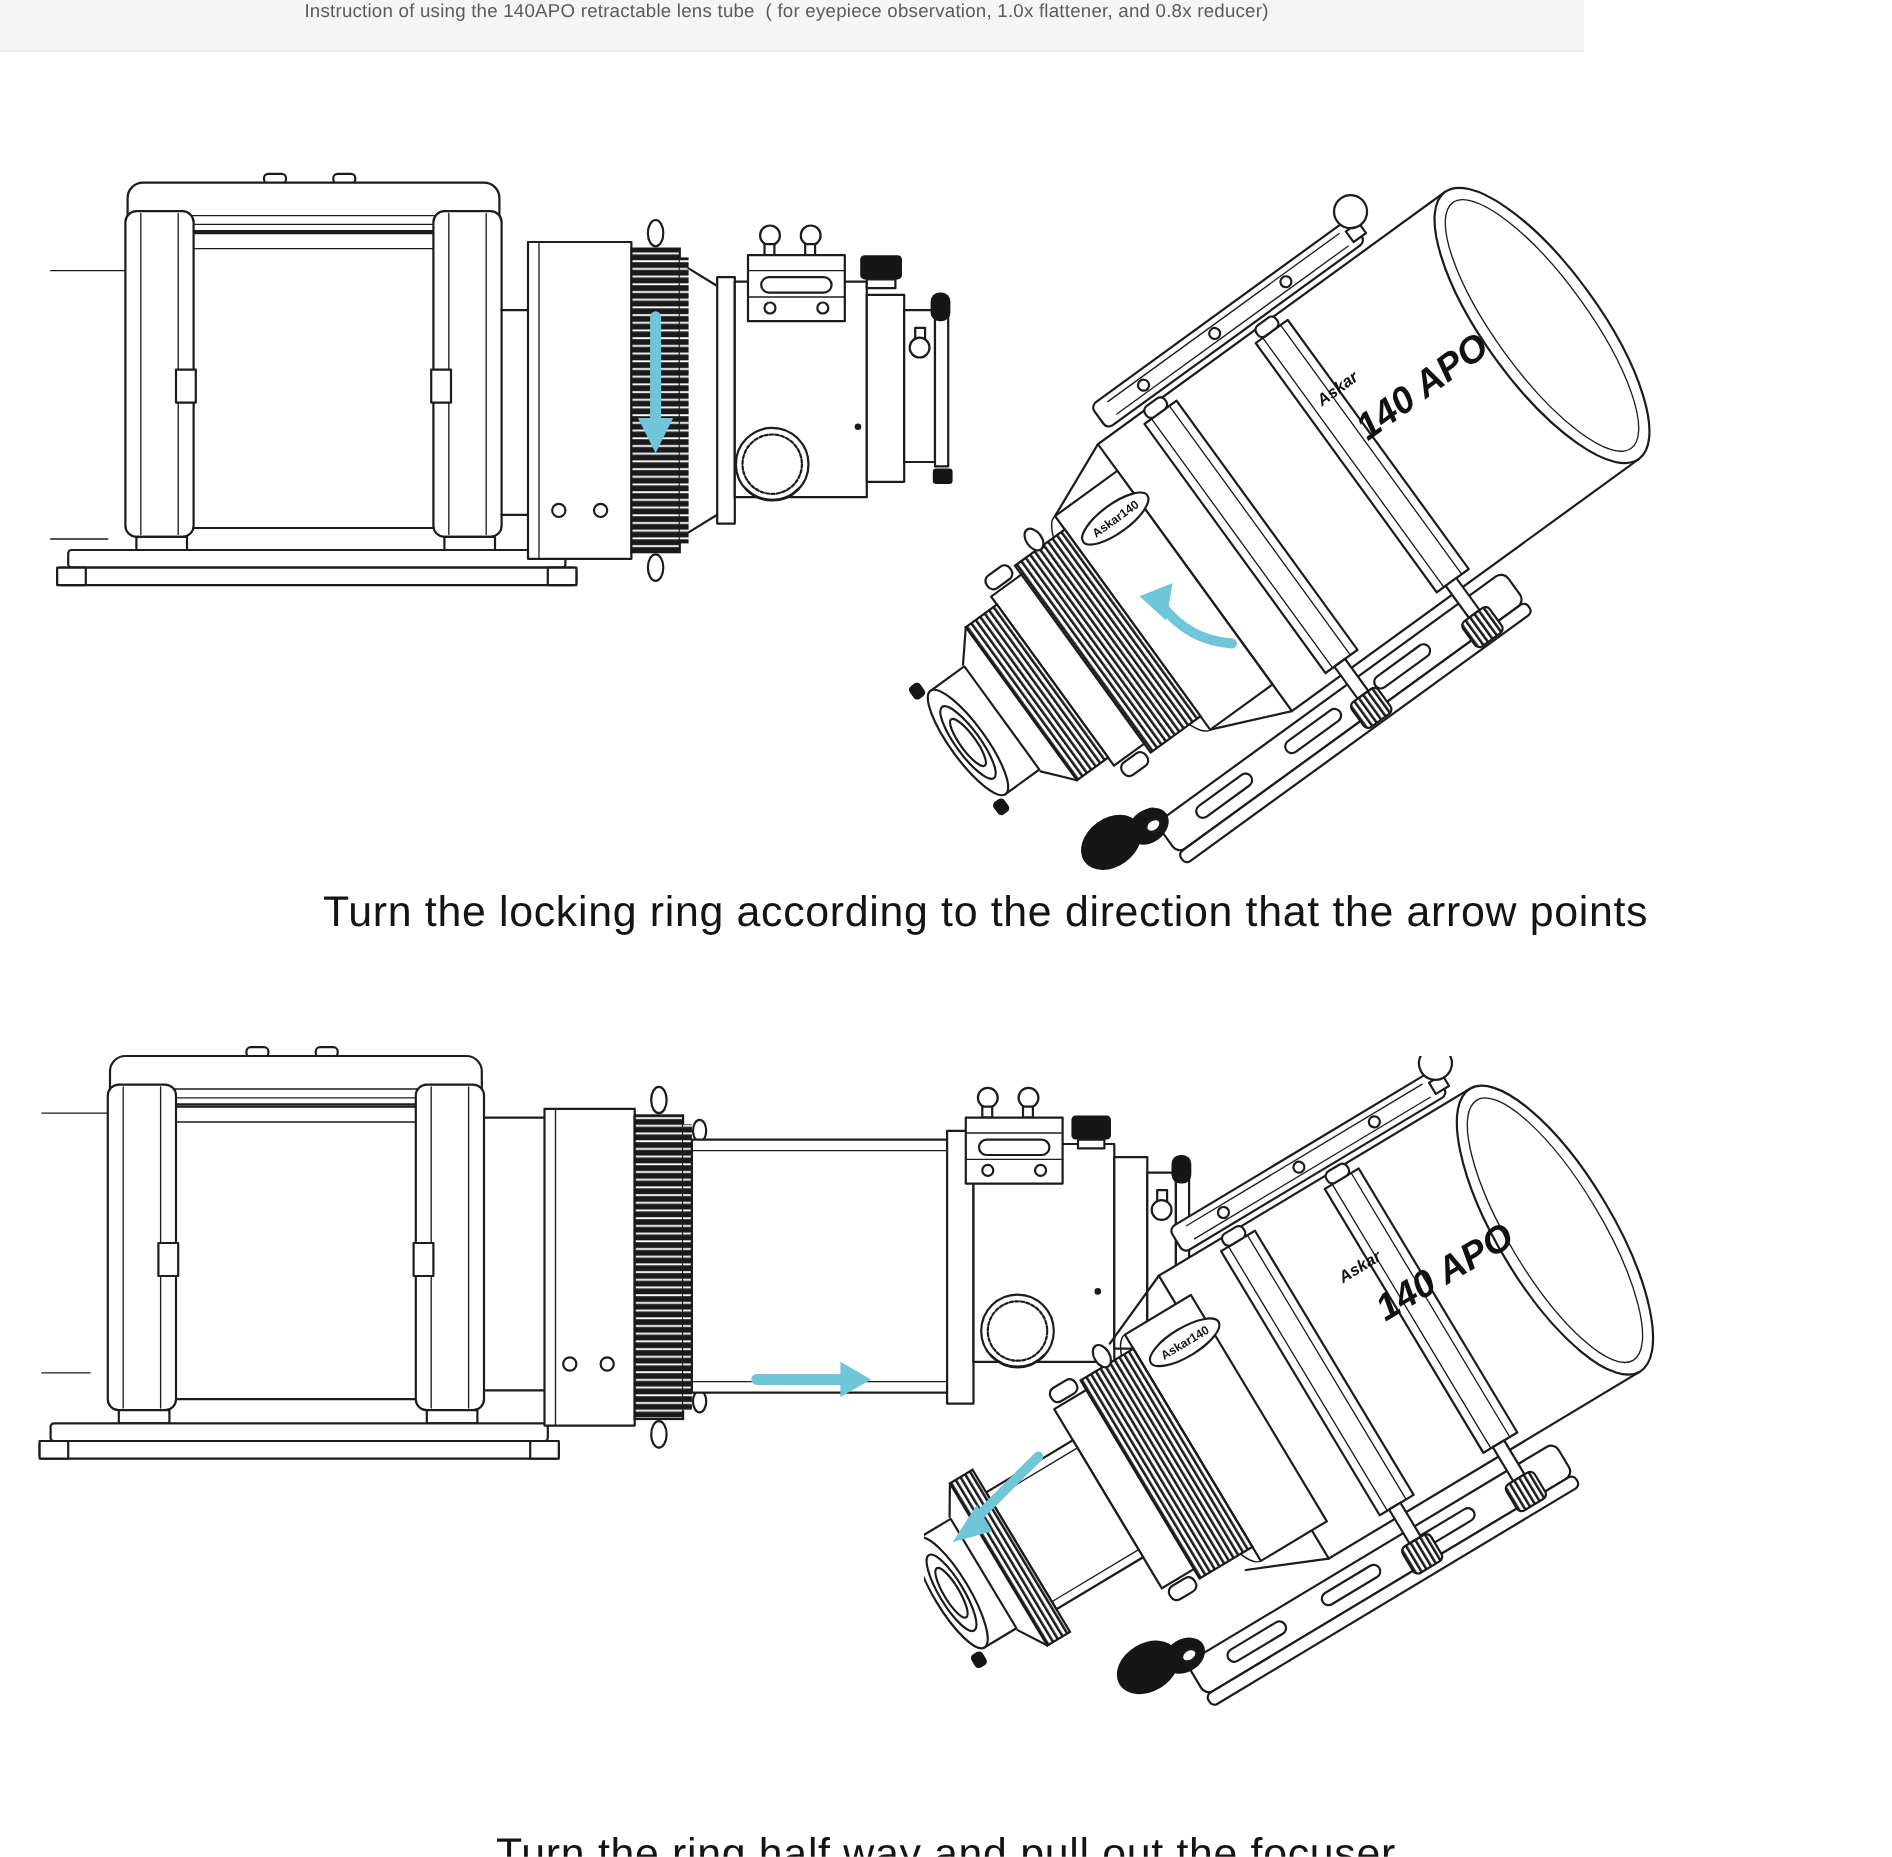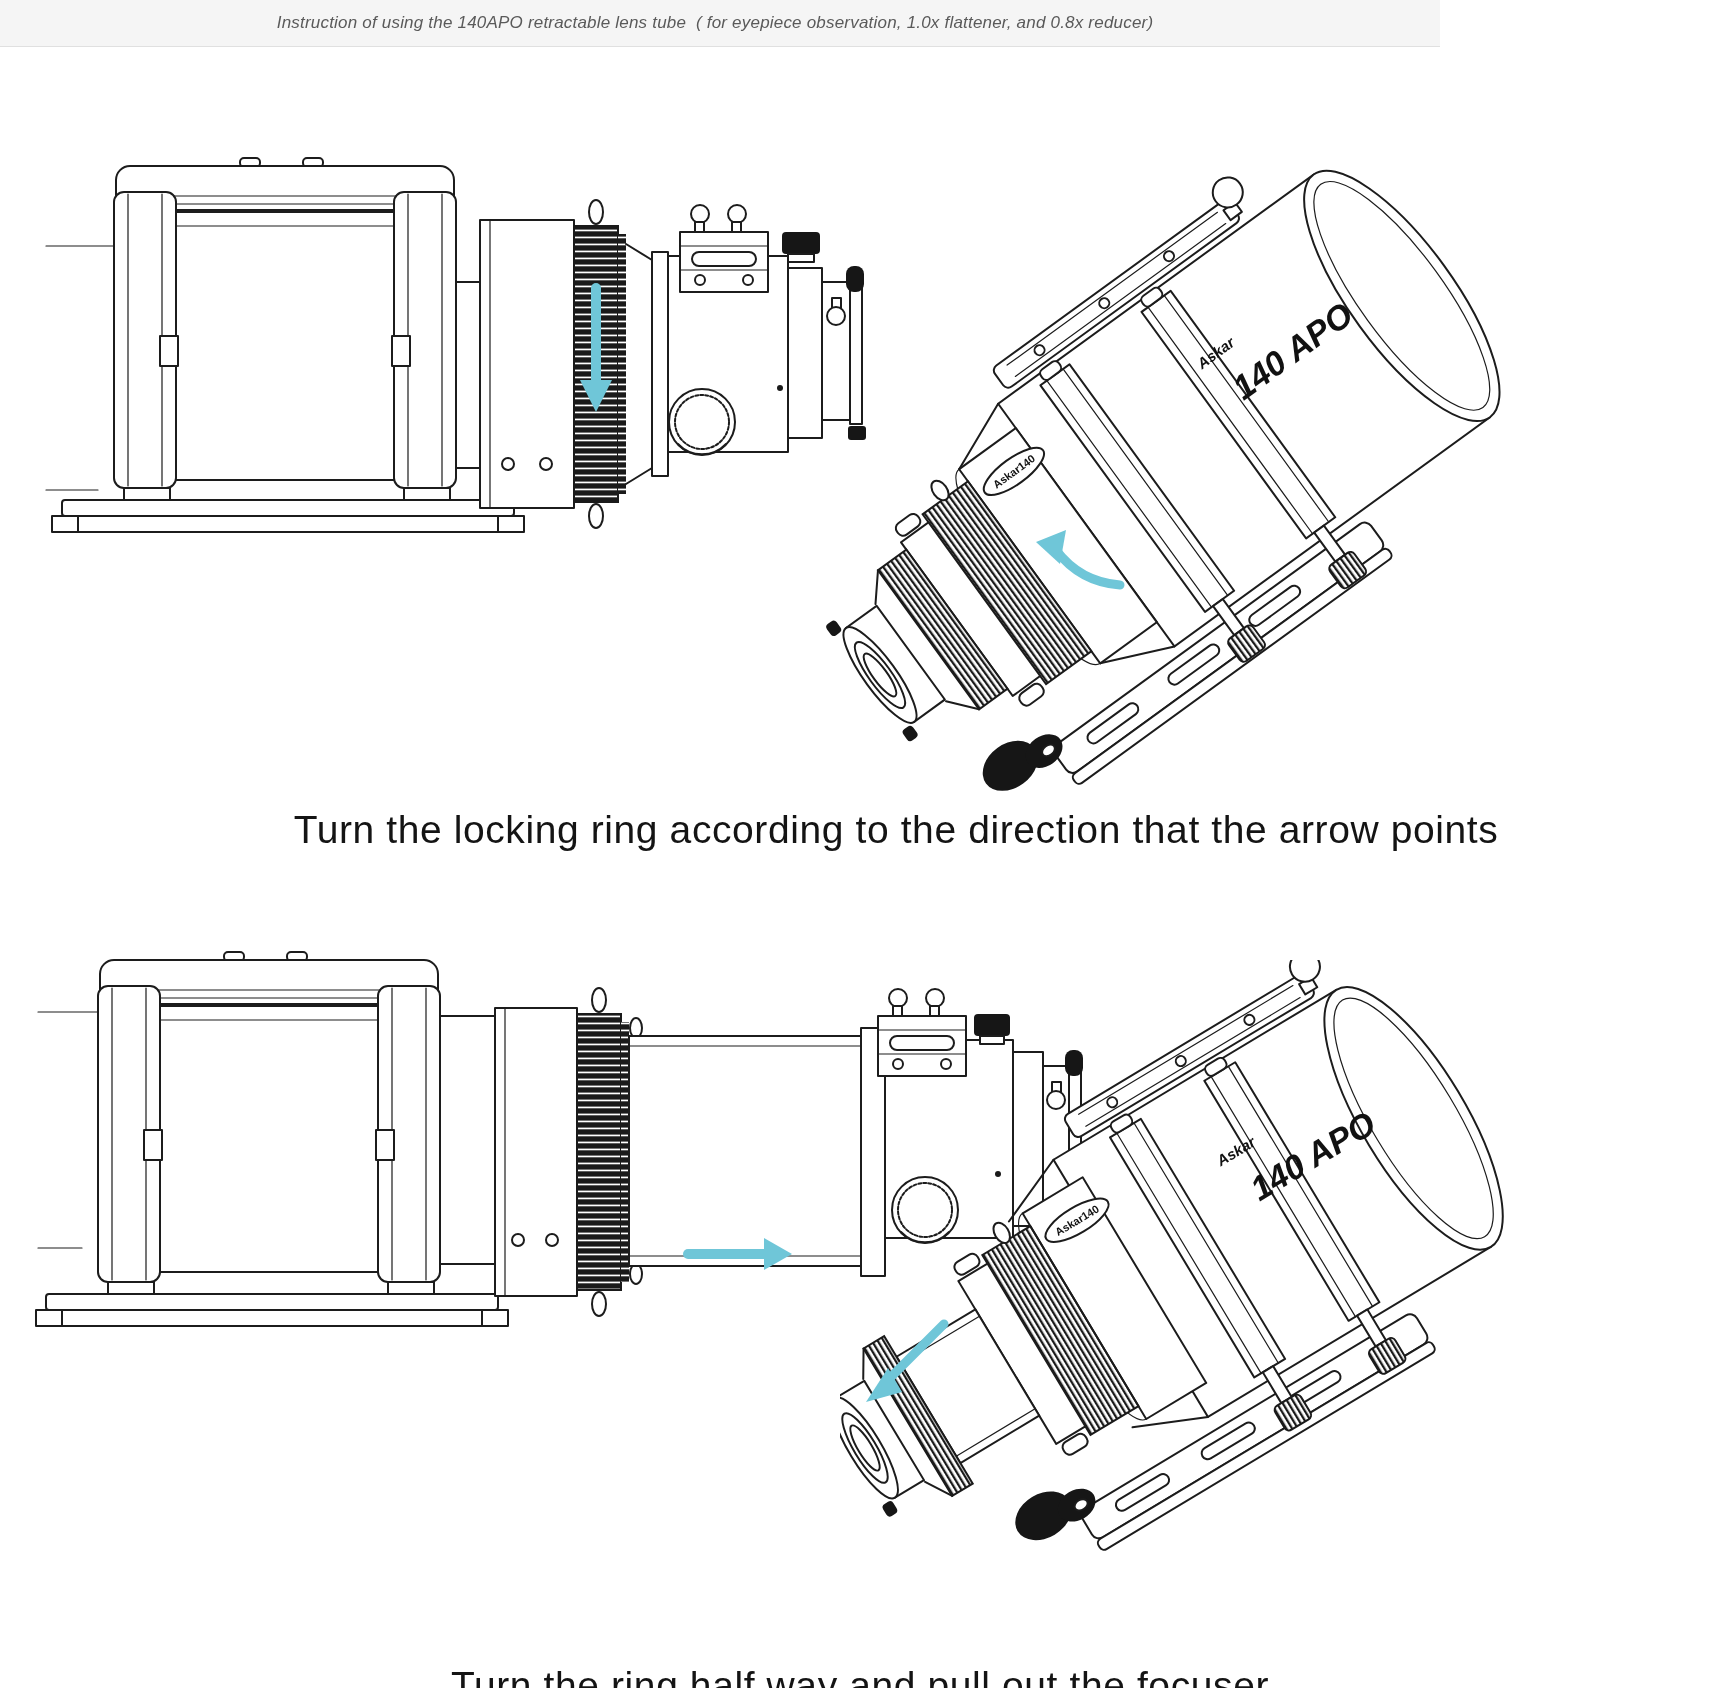--- a/index.html
+++ b/index.html
@@ -3,21 +3,21 @@
 <meta charset="utf-8">
 <style>
   html,body{margin:0;padding:0;}
   body{
     width:1720px;height:1688px;position:relative;overflow:hidden;
     background:#ffffff;font-family:"Liberation Sans",sans-serif;
   }
   .header{
     position:absolute;top:0;left:0;width:1440px;height:46px;
     background:#f5f5f5;border-bottom:1px solid #e0e0e0;
-    display:flex;align-items:center;font-style:italic;
+    display:flex;
   }
   .header-inner{
     width:1430px;text-align:center;color:#5a5a5a;font-size:17px;
     white-space:pre-wrap;letter-spacing:.2px;
   }
   .figure{position:absolute;}
   .caption{
     position:absolute;left:0;width:1720px;text-align:center;
     font-size:39px;color:#141414;letter-spacing:.6px;font-weight:400;
   }

